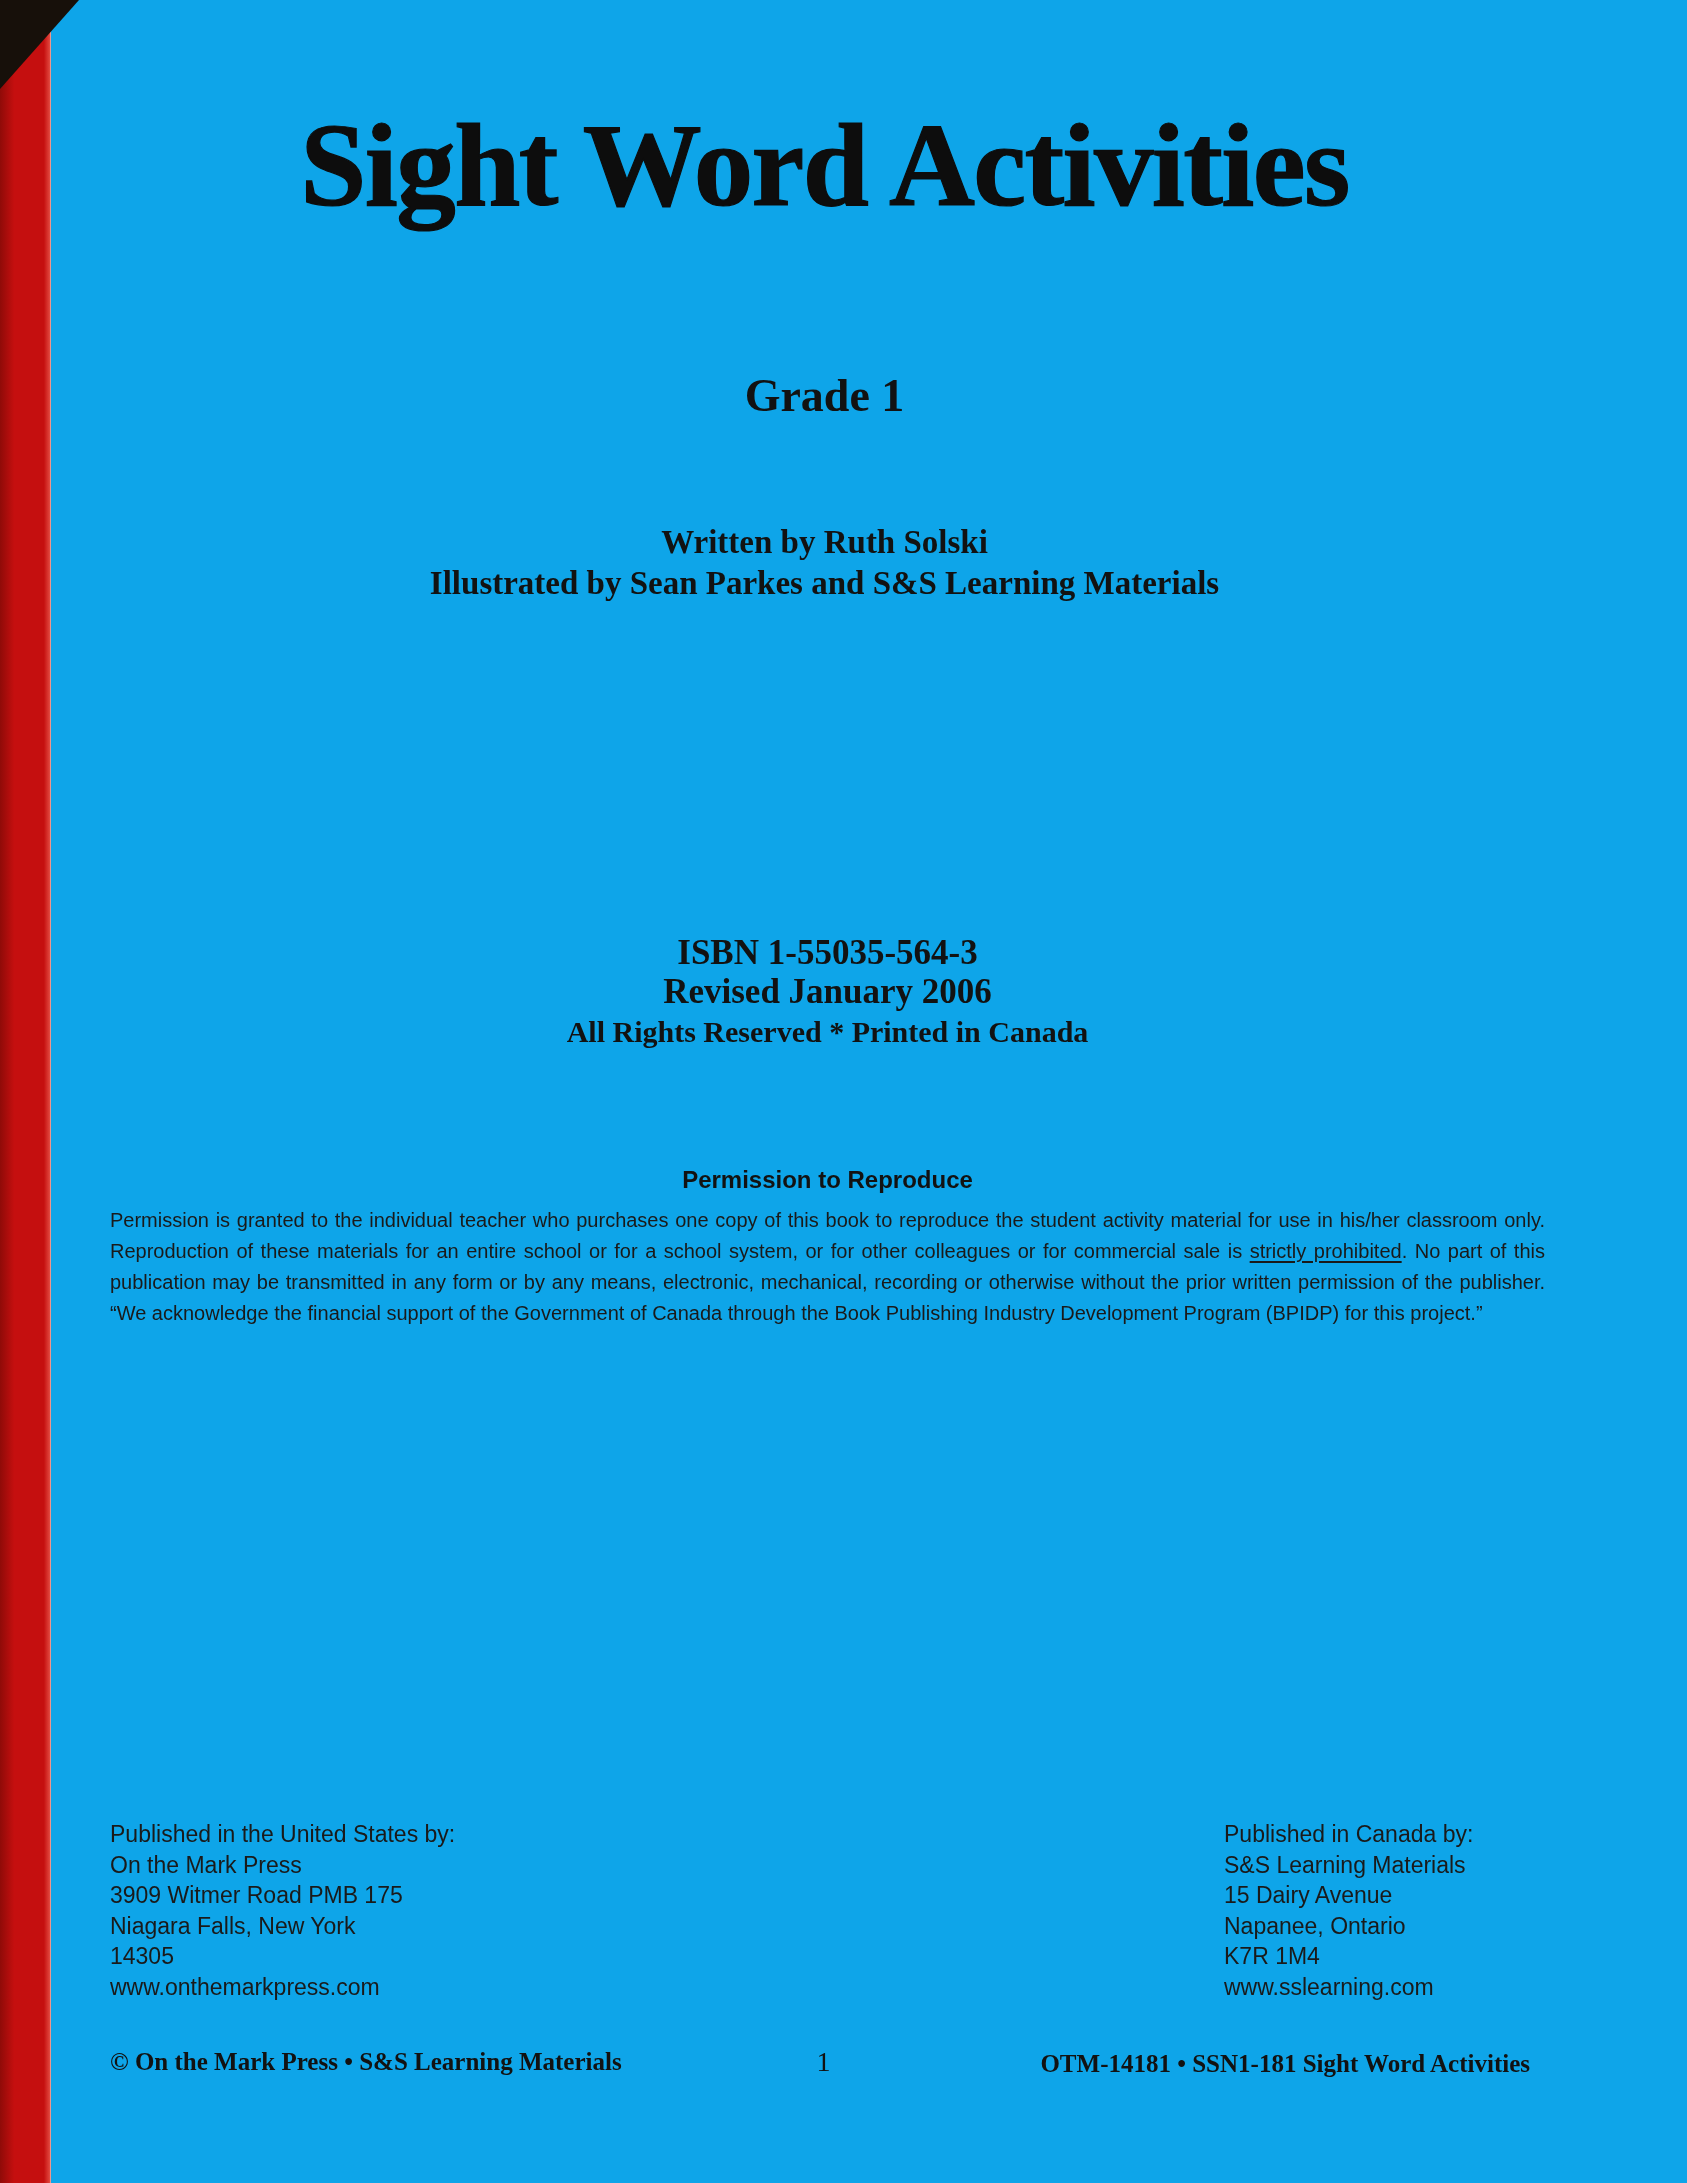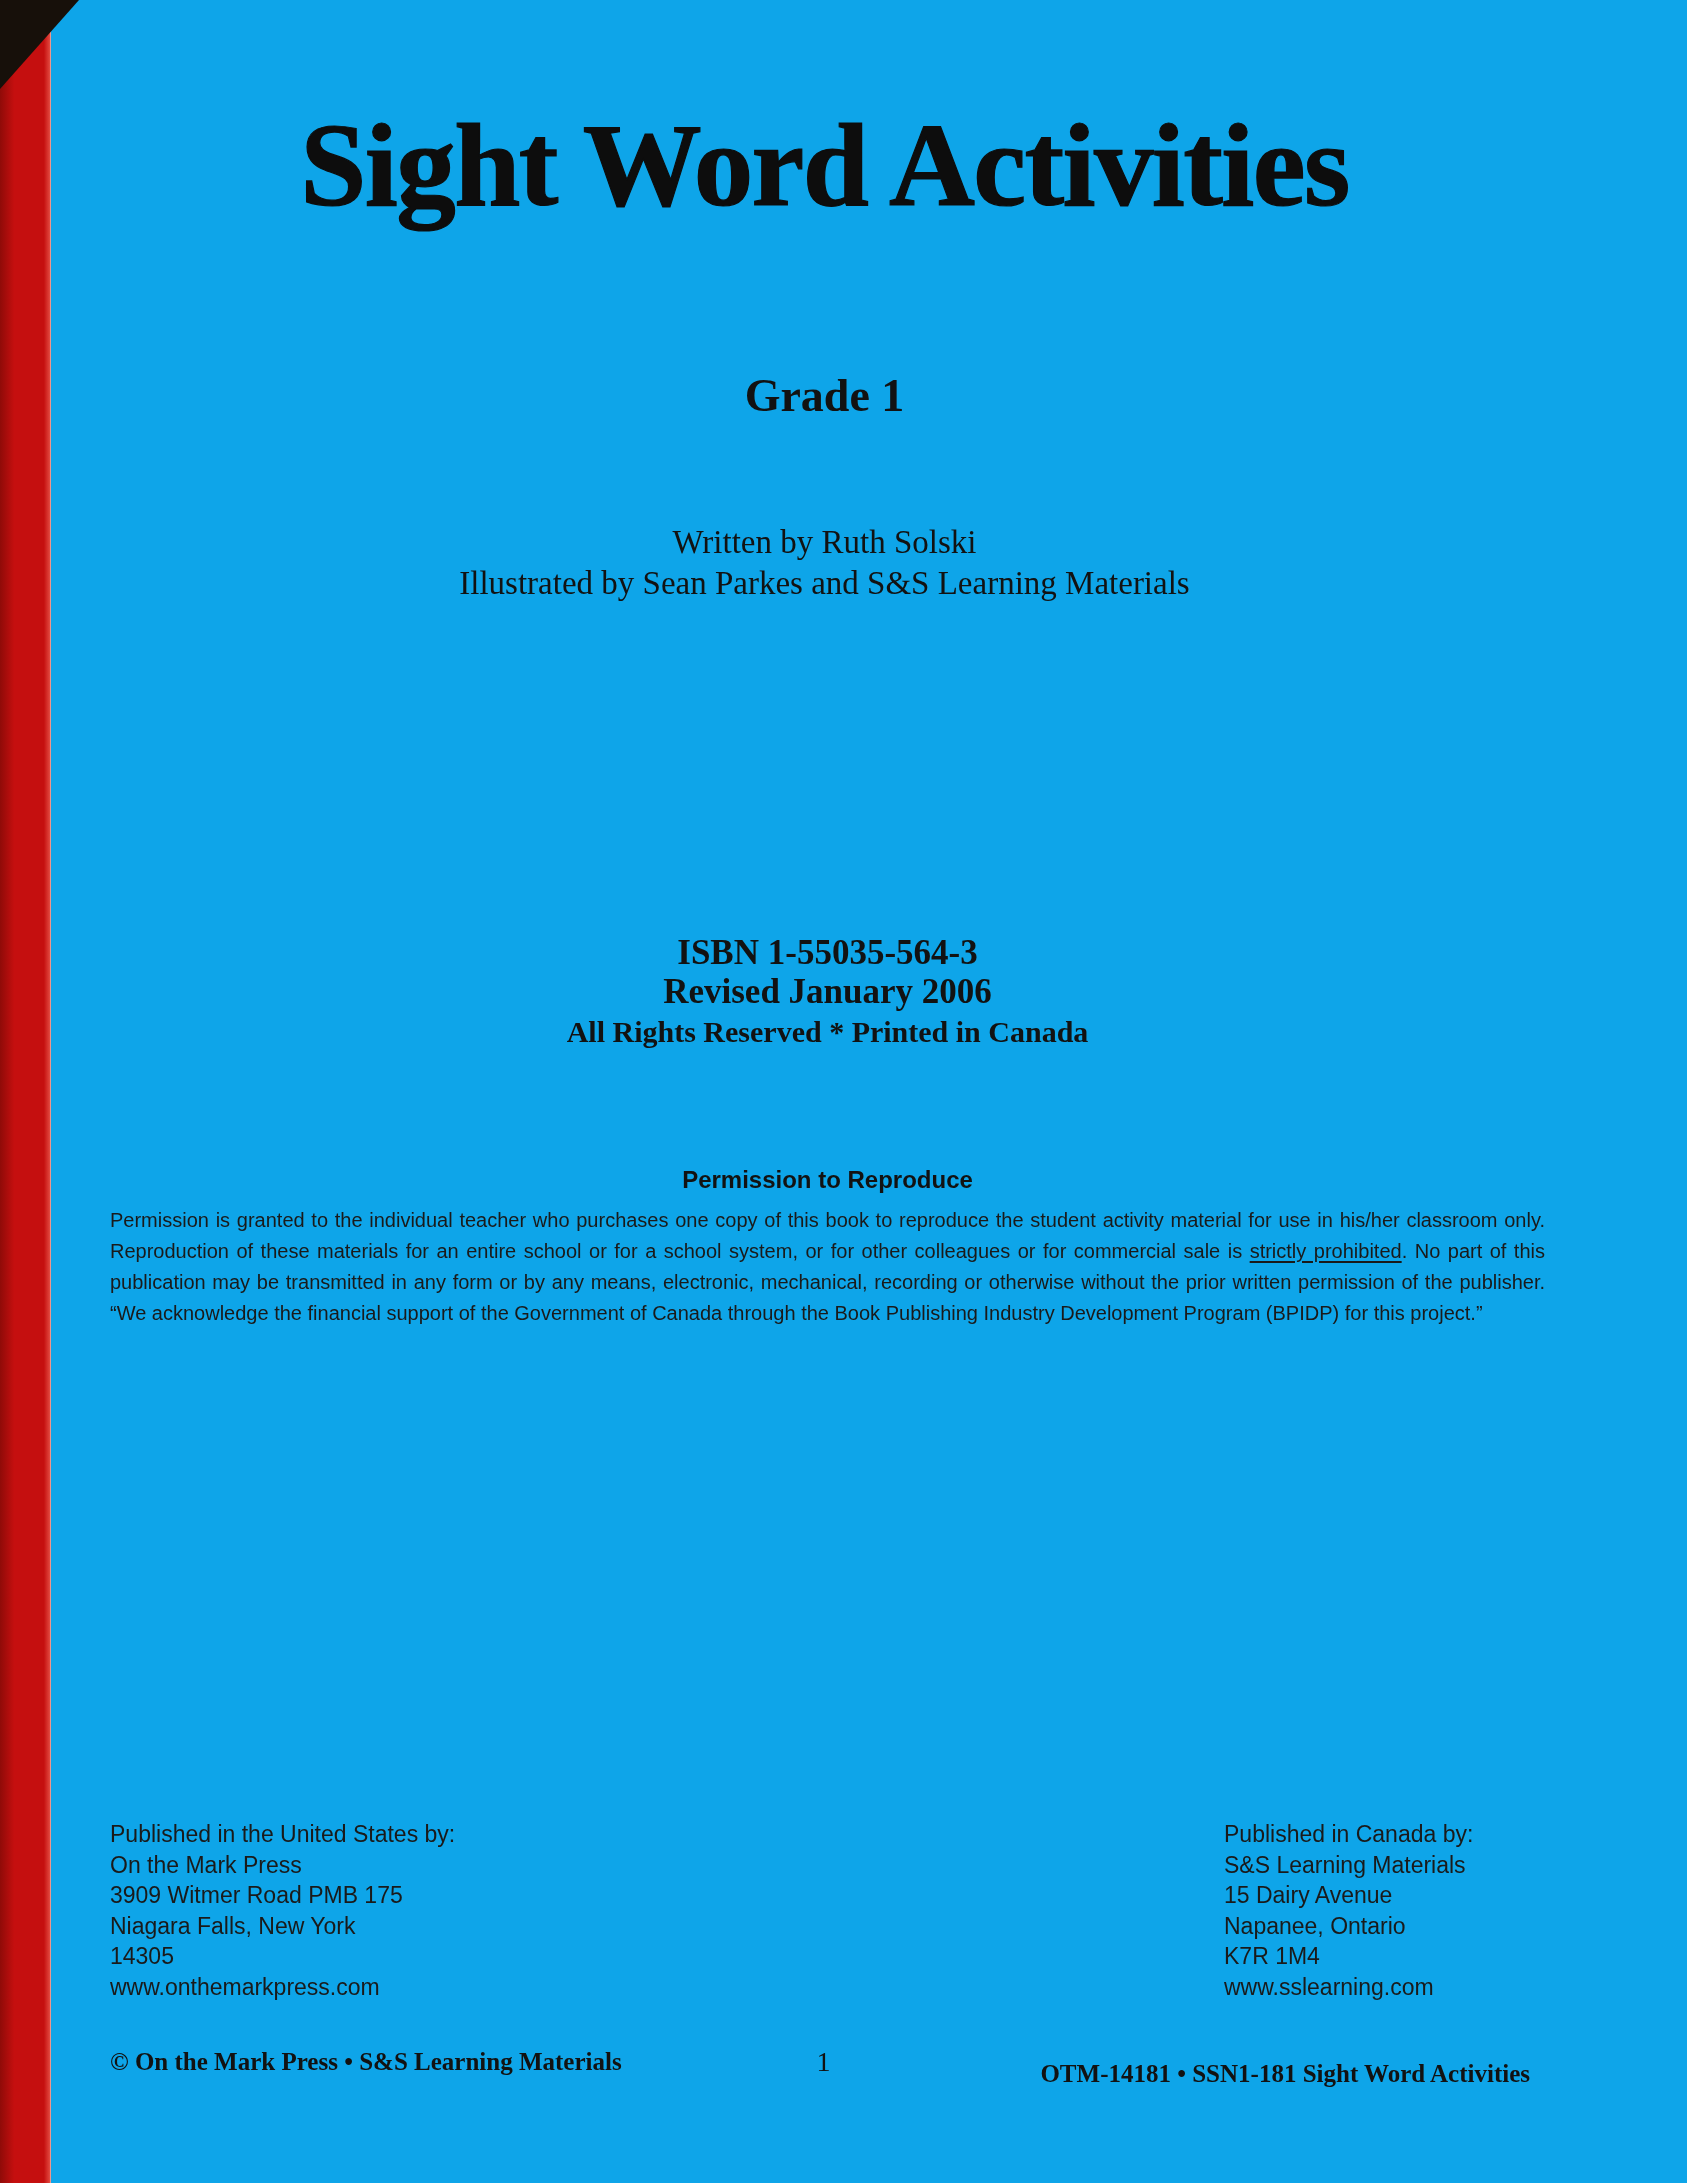--- a/index.html
+++ b/index.html
@@ -50,21 +50,21 @@
     text-align: center;
     font-family: "Liberation Serif", serif;
     font-weight: bold;
     font-size: 46px;
   }
   .byline {
     position: absolute;
     top: 522px; left: 53px; right: 91px;
     text-align: center;
     font-family: "Liberation Serif", serif;
-    font-weight: normal;
+    font-weight: bold;
     font-size: 33px;
     line-height: 41px;
   }
   .edition {
     position: absolute;
     top: 933px; left: 53px; right: 85px;
     text-align: center;
     font-family: "Liberation Serif", serif;
     font-weight: bold;
   }
@@ -111,21 +111,21 @@
   }
   .footer-page {
     position: absolute;
     left: 50%; top: -1.6px;
     transform: translateX(calc(-50% - 20px));
     font-family: "Liberation Serif", serif;
     font-size: 28px;
   }
   .footer-right {
     position: absolute;
-    right: 157px; top: 12px;
+    right: 157px; top: 2px;
     font-family: "Liberation Serif", serif;
     font-weight: bold;
     font-size: 25px;
   }
 </style>
 </head>
 <body>
 
 <div class="page">
 

